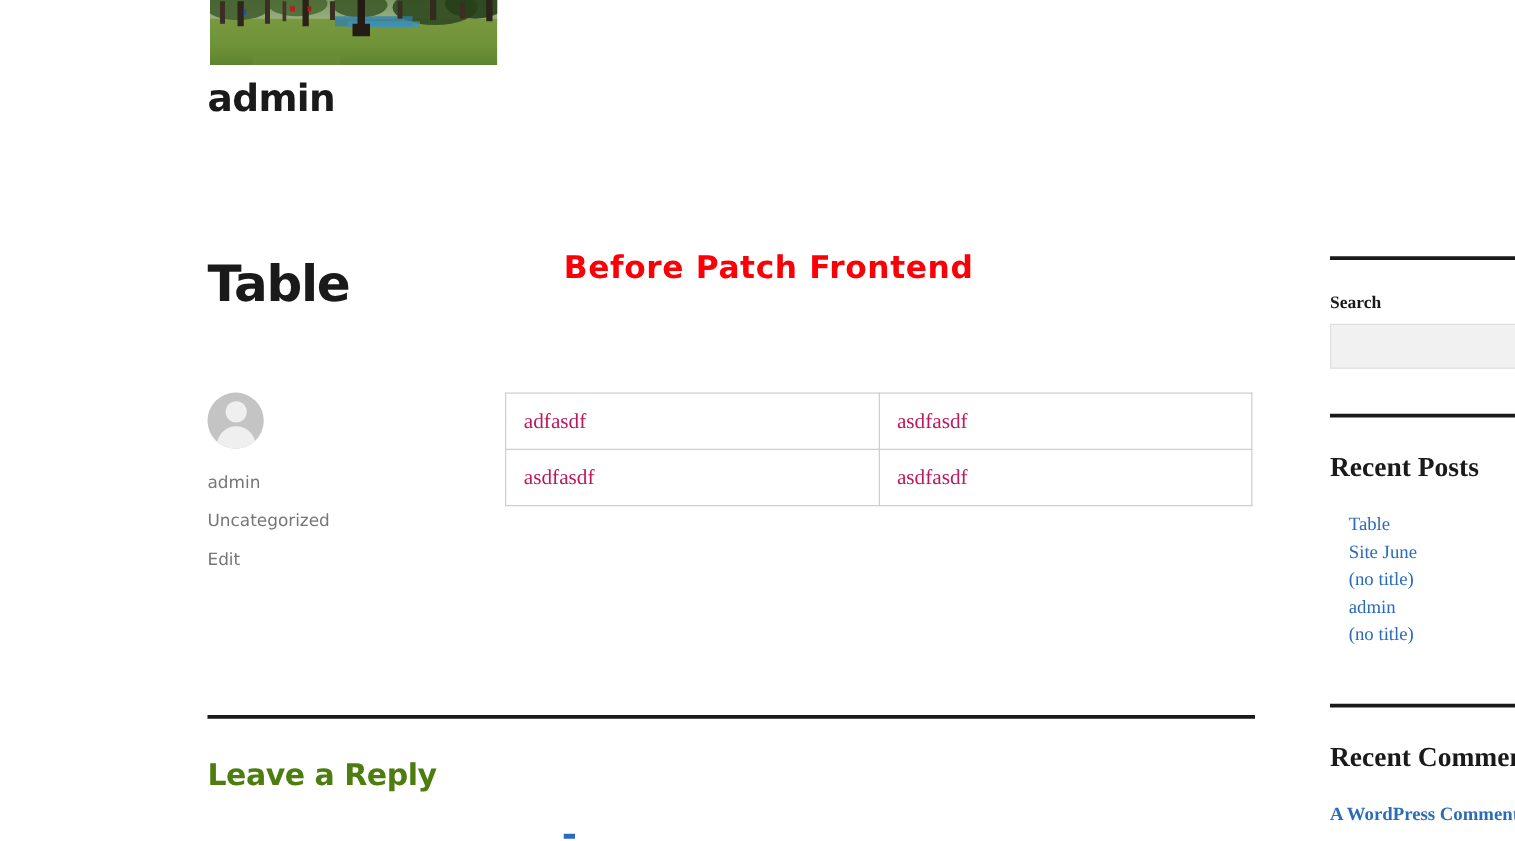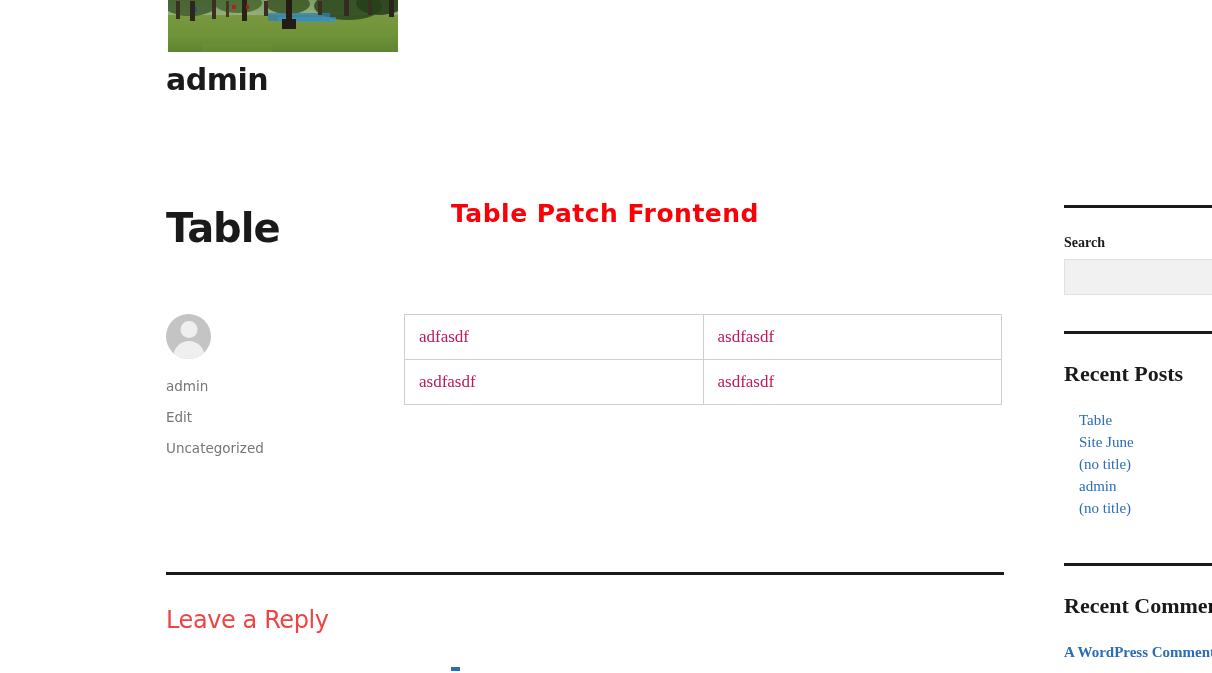--- a/index.html
+++ b/index.html
@@ -139,24 +139,24 @@
     left: 166px; top: 572px;
     width: 838px;
   }
   .comments-rule {
     border: 0;
     border-top: 3px solid #1a1a1a;
     margin: 0 0 31px 0;
   }
   .comment-reply-title {
     font-family: "DejaVu Sans", "Liberation Sans", sans-serif;
-    font-weight: normal;
+    font-weight: bold;
     font-size: 24px;
     letter-spacing: -0.4px;
-    color: #ef4444;
+    color: #4d7c0f;
     margin: 0;
   }
   .reply-cancel-sliver {
     position: absolute;
     left: 285px; top: 95px;
     width: 9px; height: 4px;
     background: #2b6cb8;
   }
 
   
@@ -257,38 +257,38 @@
     <rect x="200" y="2" width="4" height="14" fill="#3a2f22"></rect>
     <rect x="221" y="1" width="5" height="17" fill="#2c231a"></rect>
     <rect x="27" y="8" width="2" height="5" fill="#2a4f9b"></rect>
     <rect x="64" y="6" width="4" height="4" fill="#b02222"></rect>
     <rect x="78" y="6" width="3" height="4" fill="#a31f1f"></rect>
   </svg>
 </div>
 
 <h1 class="site-title">admin</h1>
 
-<div class="patch-note">Table Patch Frontend</div>
+<div class="patch-note">Before Patch Frontend</div>
 
 <main class="content">
 
   <h1 class="entry-title">Table</h1>
 
   <div class="entry-body">
 
     <div class="entry-meta">
       <div class="avatar"></div>
       <div class="meta-line">
         <a class="meta-link" href="#">admin</a>
       </div>
       <div class="meta-line">
-        <a class="meta-link" href="#">Edit</a>
+        <a class="meta-link" href="#">Uncategorized</a>
       </div>
       <div class="meta-line">
-        <a class="meta-link" href="#">Uncategorized</a>
+        <a class="meta-link" href="#">Edit</a>
       </div>
     </div>
 
     <div class="entry-content">
       <table class="post-table">
         <tbody>
           <tr>
             <td>adfasdf</td>
             <td>asdfasdf</td>
           </tr>

